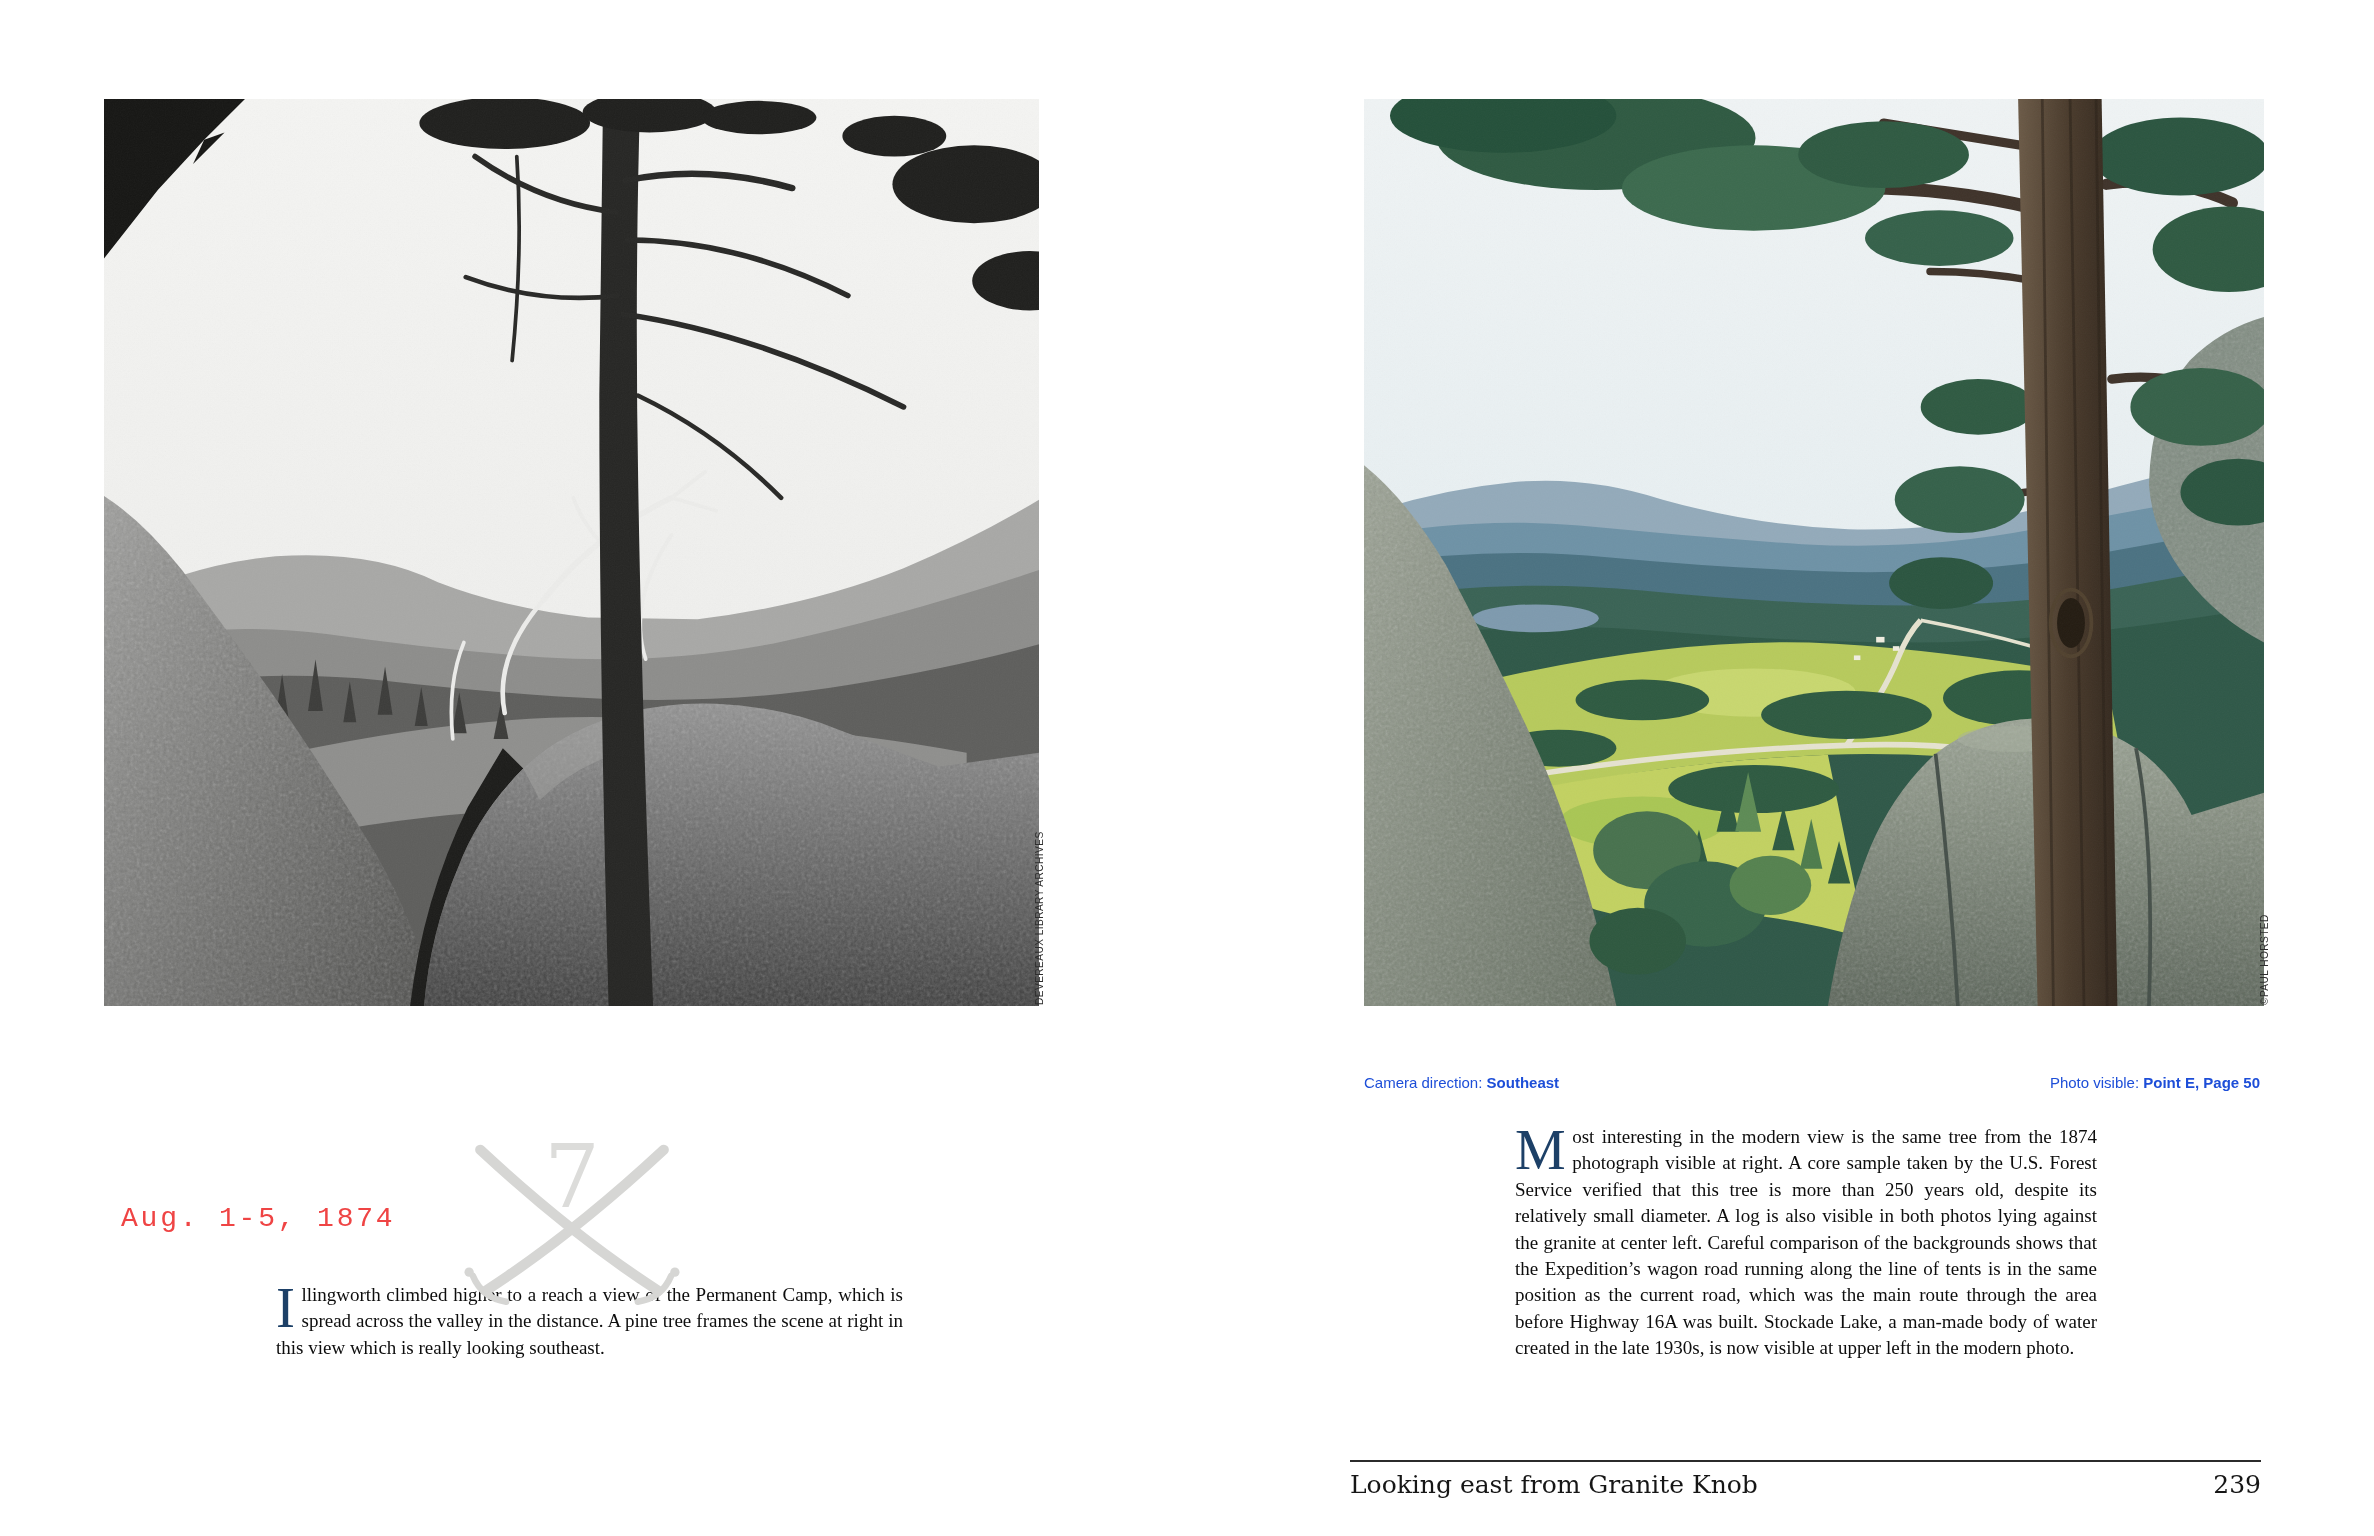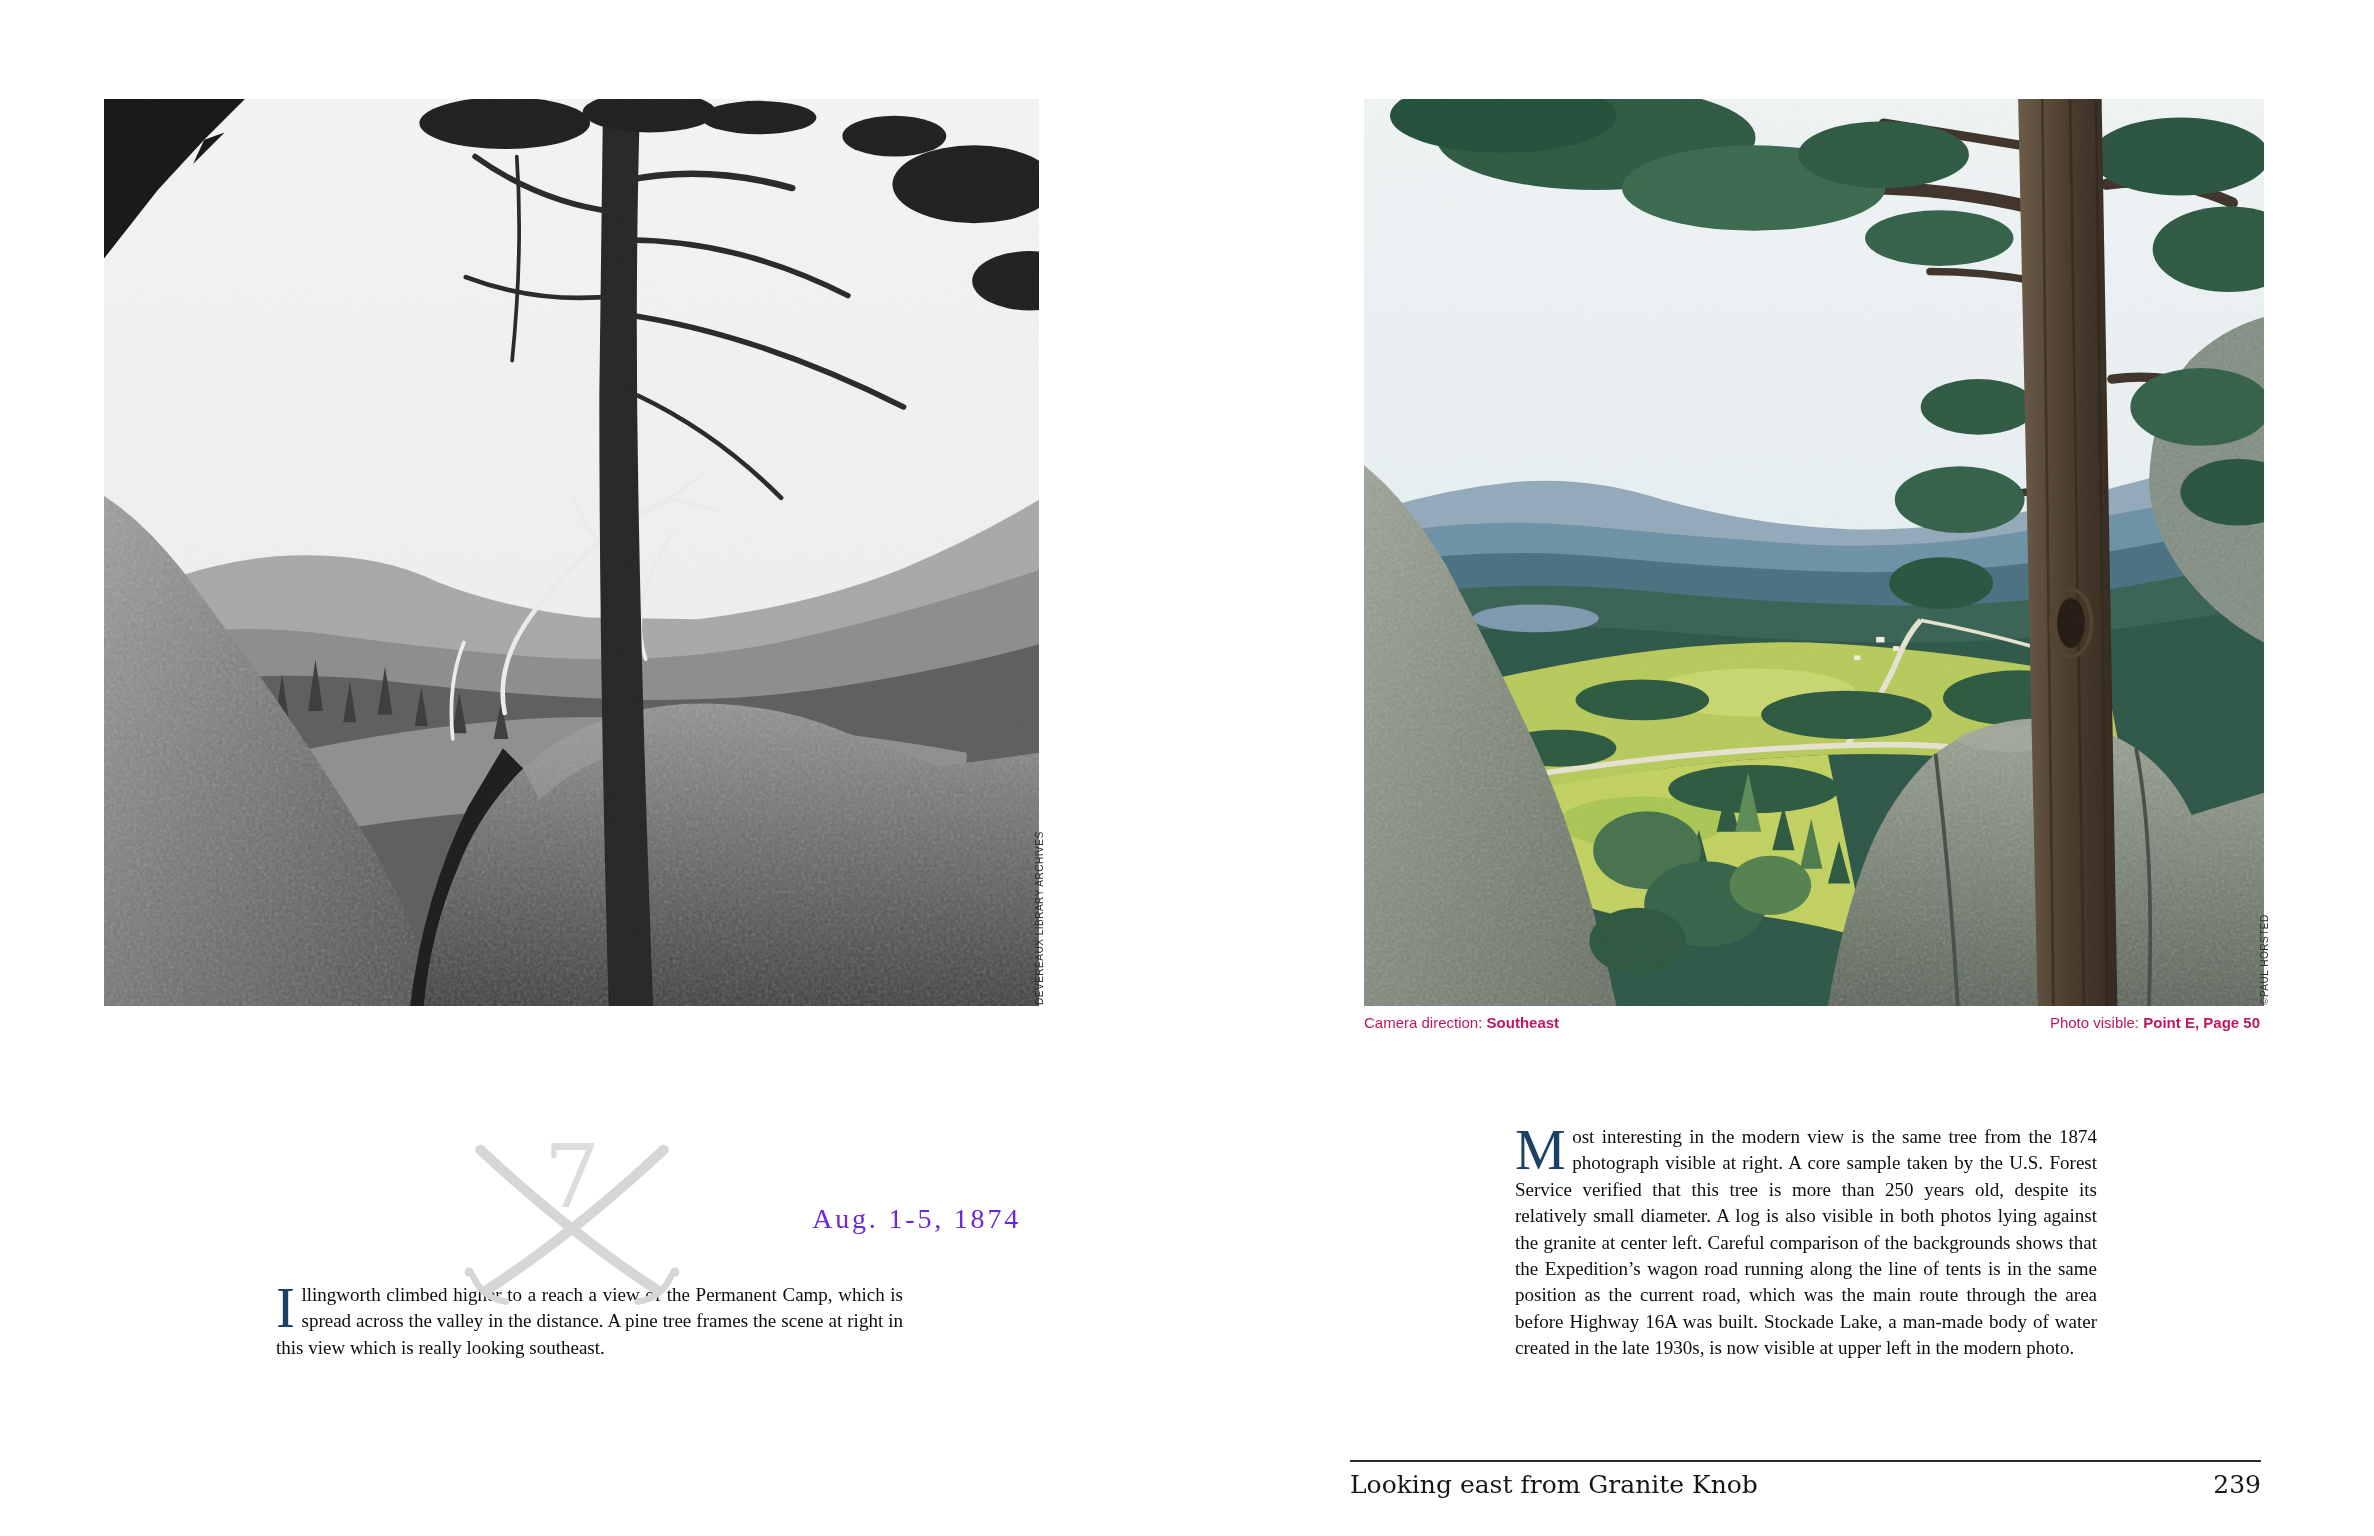--- a/index.html
+++ b/index.html
@@ -15,35 +15,35 @@
   .photo-credit { position:absolute; font-family:"Liberation Sans", sans-serif;
                   font-size:10.2px; letter-spacing:0.4px; color:#2e2e2e;
                   transform-origin:0 100%; transform:rotate(-90deg); white-space:nowrap; }
   #credit-left  { left:1045px; top:994px; }
   #credit-right { left:2270px; top:994px; }
 
   
   .title { position:absolute; left:121px; top:1106px; width:900px; text-align:center;
            font-family:"DejaVu Serif", serif; font-style:italic; font-size:42px;
            color:#1d4067; z-index:3; }
-  .date-line { position:absolute; left:121px; top:1203px; width:900px; text-align:right;
-               font-family:Liberation Serif, serif; font-size:28px; letter-spacing:2.8px;
-               color:#6d28d9; z-index:3; }
+  .date-line { position:absolute; left:121px; top:1203px; width:900px; text-align:left;
+               font-family:Liberation Mono, monospace; font-size:28px; letter-spacing:2.8px;
+               color:#ef4444; z-index:3; }
   #watermark { position:absolute; left:456px; top:1122px; width:232px; height:190px; z-index:1; }
 
   .body-copy { position:absolute; font-family:"Liberation Serif", serif;
                font-size:19px; line-height:26.4px; color:#0d0d0d; text-align:justify; }
   #body-left  { left:276px;  top:1282px; width:627px; }
   #body-right { left:1515px; top:1124px; width:582px; }
   .dropcap { float:left; font-family:"Liberation Serif", serif; font-size:57px;
              line-height:45px; padding:2.8px 6.5px 0 0; color:#1d4067; }
 
   
-  .caption { position:absolute; top:1014px; font-family:"Liberation Sans", sans-serif;
-             font-size:15px; color:#be185d; }
+  .caption { position:absolute; top:1074px; font-family:"Liberation Sans", sans-serif;
+             font-size:15px; color:#1d4ed8; }
   #caption-direction { left:1364px; }
   #caption-location  { left:1762px; width:498px; text-align:right; }
   .caption b { font-weight:700; }
 
   
   .footer { position:absolute; top:1432px; border-top:2.8px solid #2b2b2b; padding-top:8.3px;
             display:flex; justify-content:space-between;
             font-family:"DejaVu Serif", serif; font-size:25px; color:#161616; }
   #footer-left  { left:104px;  width:935px; }
   #footer-right { left:1350px; width:911px;margin-top:28px; }

